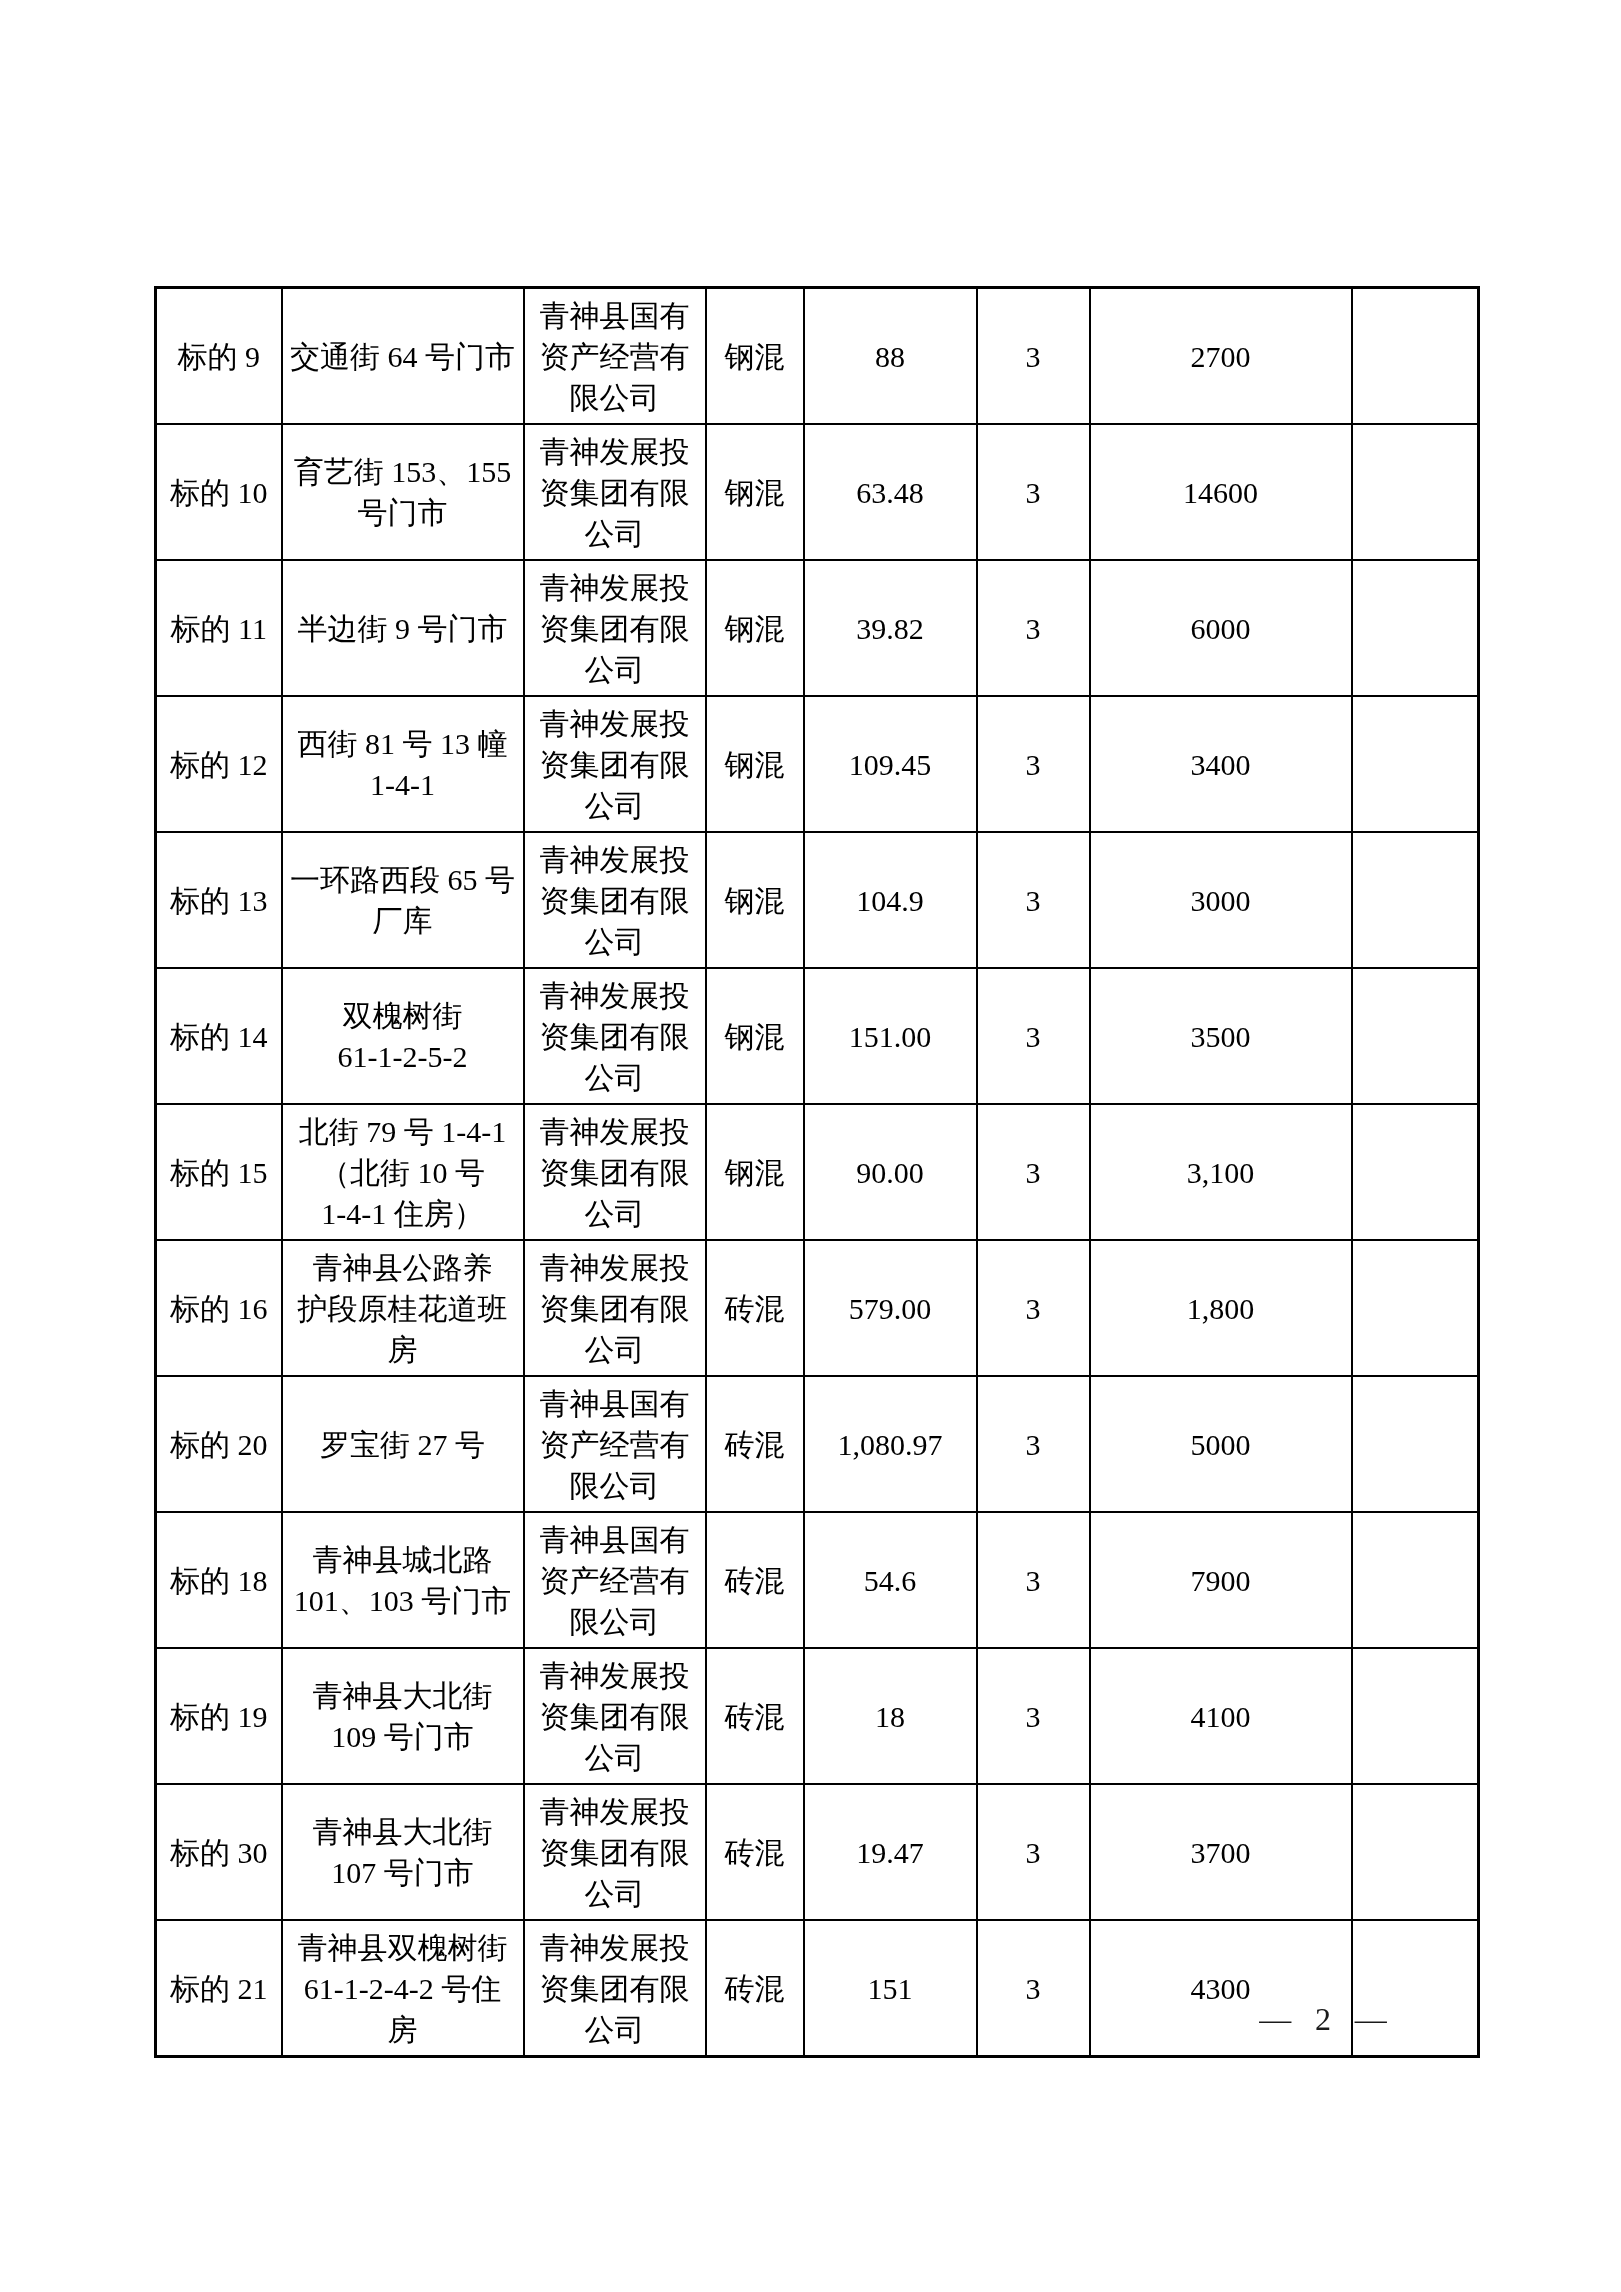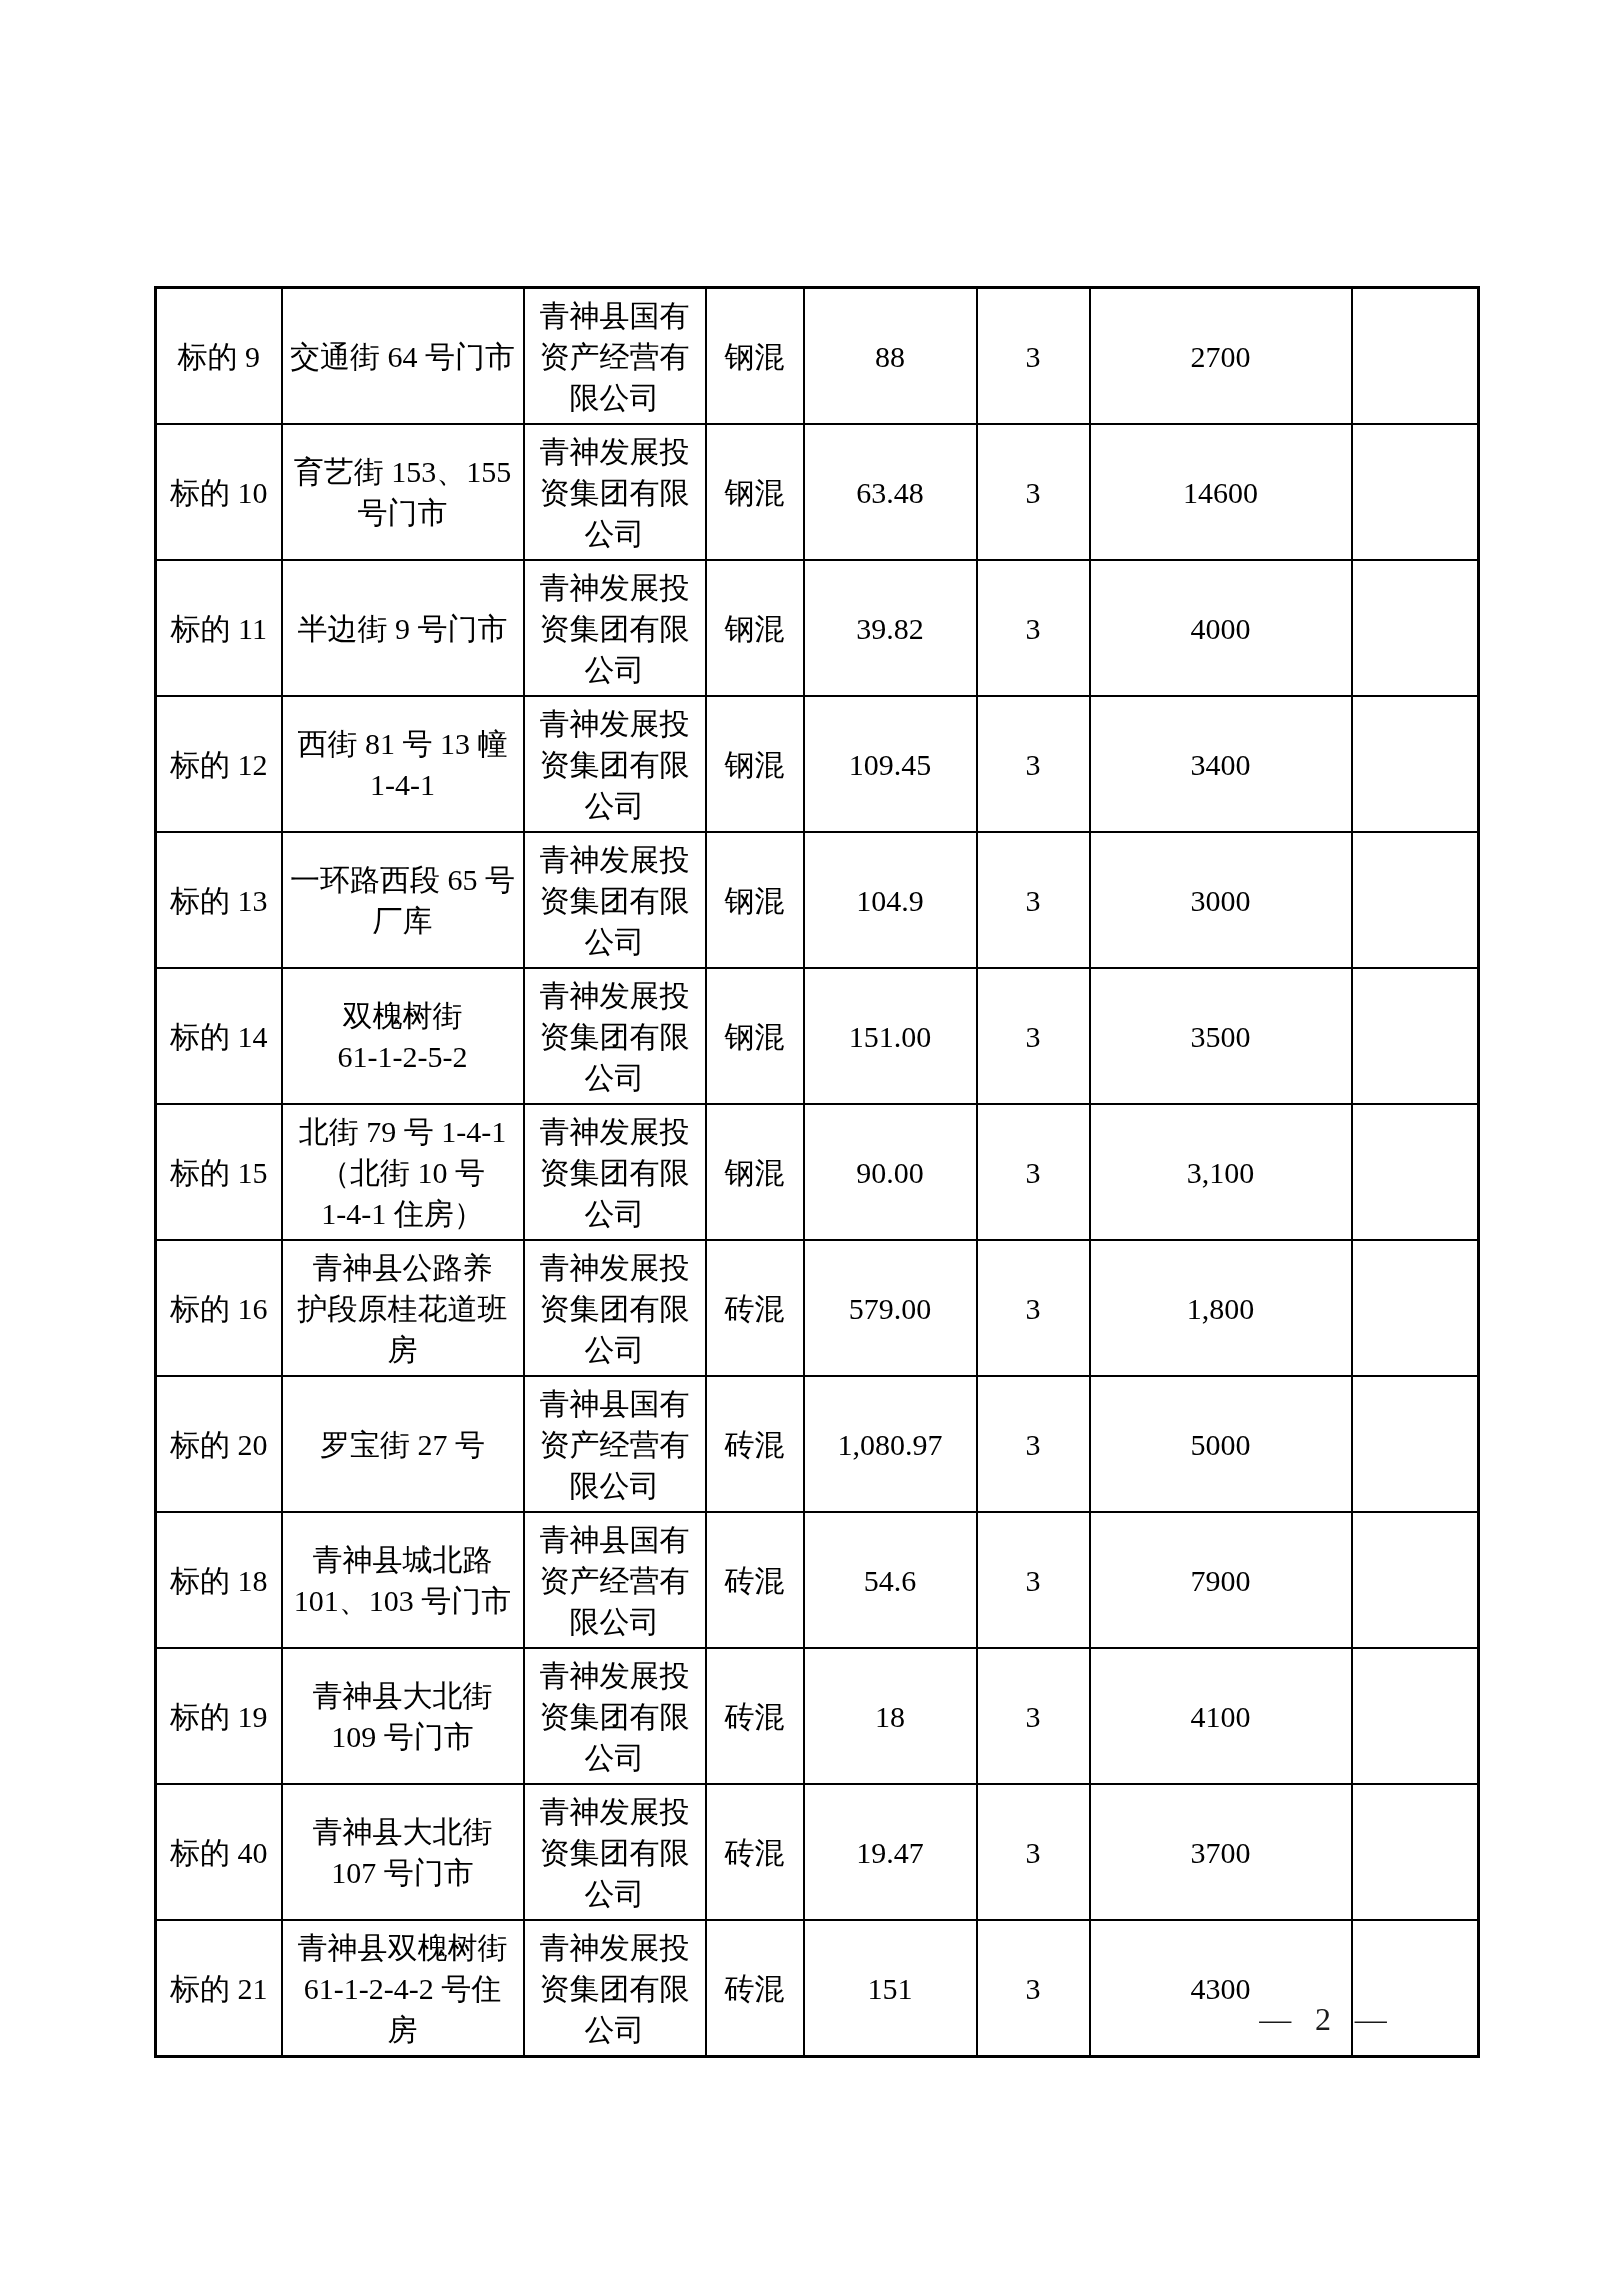--- a/index.html
+++ b/index.html
@@ -97,21 +97,21 @@
 
   <tr>
     <td>标的 11</td>
     <td>半边街 9 号门市</td>
     <td>青神发展投
 资集团有限
 公司</td>
     <td>钢混</td>
     <td>39.82</td>
     <td>3</td>
-    <td>4000</td>
+    <td>6000</td>
     <td></td>
   </tr>
 
   <tr>
     <td>标的 12</td>
     <td>西街 81 号 13 幢
 1-4-1</td>
     <td>青神发展投
 资集团有限
 公司</td>
@@ -215,21 +215,21 @@
 资集团有限
 公司</td>
     <td>砖混</td>
     <td>18</td>
     <td>3</td>
     <td>4100</td>
     <td></td>
   </tr>
 
   <tr>
-    <td>标的 40</td>
+    <td>标的 30</td>
     <td>青神县大北街
 107 号门市</td>
     <td>青神发展投
 资集团有限
 公司</td>
     <td>砖混</td>
     <td>19.47</td>
     <td>3</td>
     <td>3700</td>
     <td></td>

